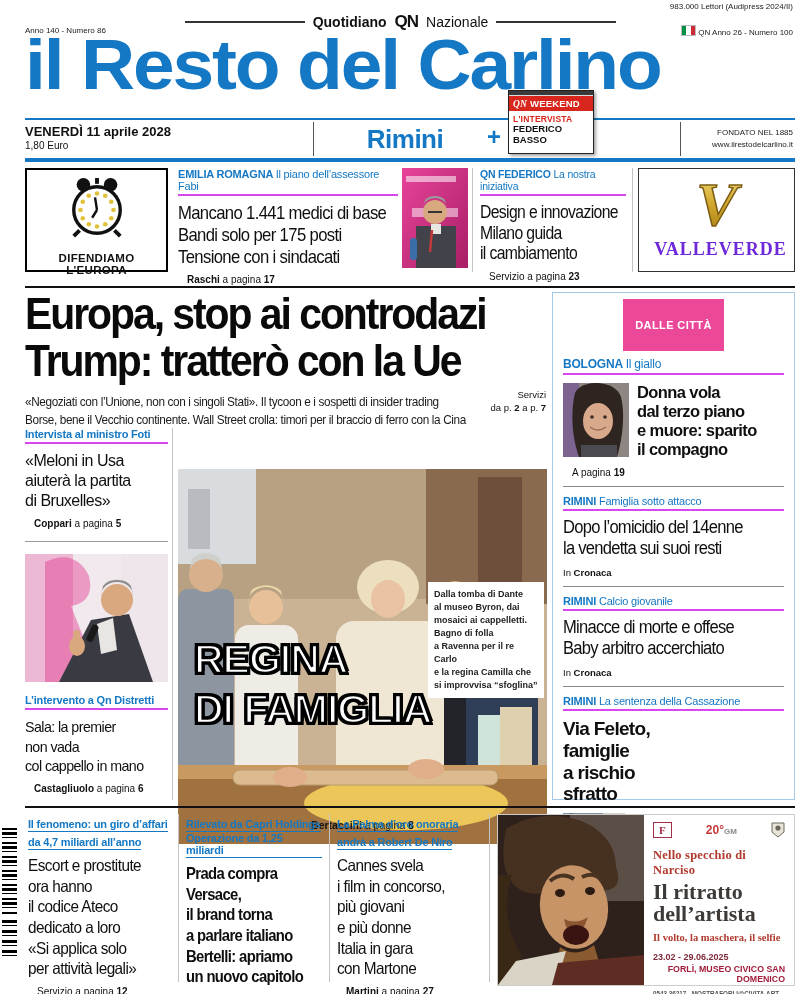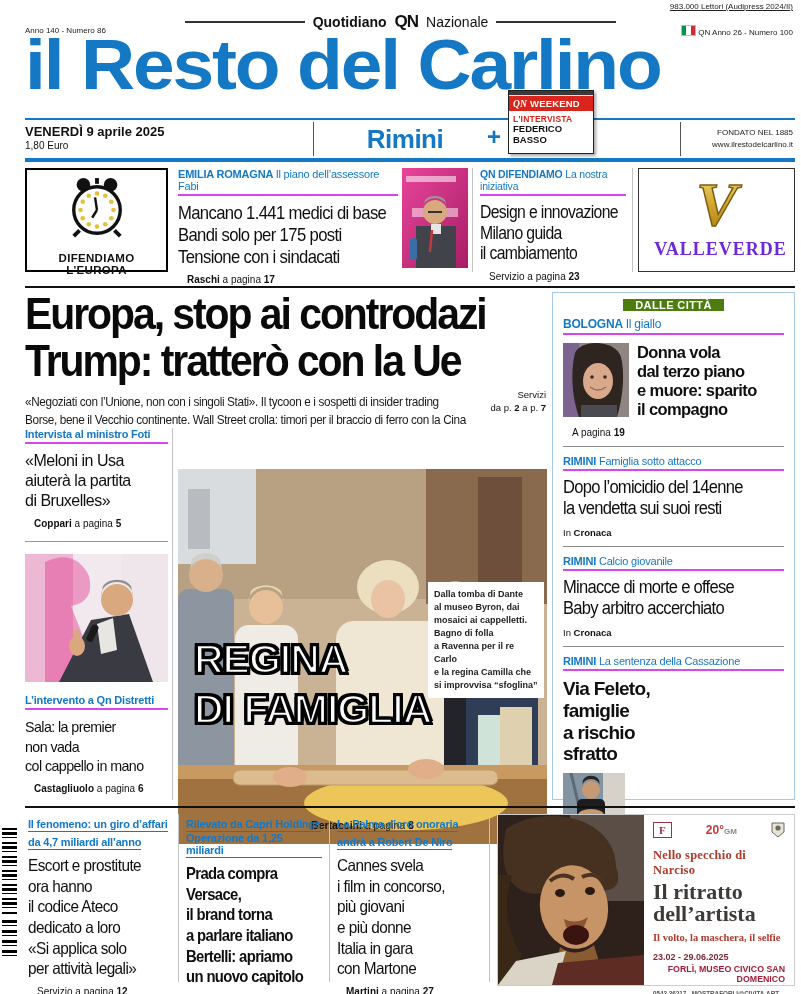--- a/index.html
+++ b/index.html
@@ -13,22 +13,22 @@
   .kick .reg{font-weight:400;}
   .kick2 span{display:inline-block;border-bottom:1.5px solid #1478c4;color:#1478c4;
         font-weight:700;font-size:11px;letter-spacing:-.2px;padding-bottom:1px;}
   .head{letter-spacing:-.5px;line-height:1.18;color:#0f0f0f;}
   .byl{font-size:10px;color:#111;margin-top:7px;padding-left:9px;}
   .vdiv{position:absolute;width:1px;background:#c3c3c3;}
   .hdivb{position:absolute;background:#111;}
   .bluebar{position:absolute;background:#1478c4;}
   .rail{position:absolute;left:552px;top:292px;width:243px;height:508px;
         border:1.5px solid #a5c9e6;box-sizing:border-box;padding:4px 10px 0 10px;}
-  .badge{display:block;margin:2px auto 6px auto;width:max-content;background:#4d7c0f;
-        color:#fff;font-size:11px;font-weight:700;padding:0 12px;letter-spacing:.4px;}
+  .badge{display:block;margin:2px auto 6px auto;width:max-content;background:#ec4899;
+        color:#fff;font-size:11px;font-weight:700;padding:20px 12px;letter-spacing:.4px;}
   .raildiv{border-top:1px solid #8a8a8a;margin:8px 0 8px 0;}
   .incron{font-size:9.5px;margin-top:8px;}
   .caption-box{position:absolute;right:3px;top:113px;width:104px;background:#fff;
         padding:6px 6px;font-size:9px;font-weight:700;line-height:1.45;color:#222;}
   .overlay{font-weight:700;font-size:41px;color:#fff;letter-spacing:-1px;line-height:1.1;
         -webkit-text-stroke:2.5px #000;text-shadow:2px 2px 0 #000,-2px 2px 0 #000,2px -2px 0 #000,-2px -2px 0 #000;}
   .serif{font-family:"Liberation Serif",serif;}
   .barcode{position:absolute;left:2px;top:828px;width:15px;height:86px;
         background:repeating-linear-gradient(180deg,#000 0 2px,#fff 2px 4px,#000 4px 7px,#fff 7px 9px,#000 9px 10px,#fff 10px 14px);}
   .barcode2{position:absolute;left:2px;top:920px;width:15px;height:40px;
@@ -42,21 +42,21 @@
       padding:2px 4px;letter-spacing:.2px;}
   .wk .body{padding:3px 4px;}
   .wk .int{color:#d9261c;font-size:8.5px;font-weight:700;letter-spacing:.2px;}
   .wk .nm{font-size:9.5px;font-weight:700;line-height:1.15;}
 </style>
 </head>
 <body>
 
 <div class="page">
 
-  <div class="abs" style="right:8px;top:2px;font-size:8px;color:#222;text-decoration:underline;">983.000 Lettori (Audipress 2024/II)</div>
+  <div class="abs" style="right:8px;top:2px;font-size:8px;color:#222;">983.000 Lettori (Audipress 2024/II)</div>
 
   <div class="abs" style="left:0;top:12px;width:100%;display:flex;align-items:center;justify-content:center;gap:8px;">
     <span style="display:inline-block;width:120px;height:2px;background:#333;"></span>
     <span style="font-size:14px;font-weight:700;">Quotidiano</span>
     <span style="font-size:17px;font-weight:700;letter-spacing:-1px;">QN</span>
     <span style="font-size:14px;font-weight:400;">Nazionale</span>
     <span style="display:inline-block;width:120px;height:2px;background:#333;"></span>
   </div>
 
   <div class="abs" style="left:25px;top:26px;font-size:8px;color:#222;">Anno 140 - Numero 86</div>
@@ -77,21 +77,21 @@
       <span>WEEKEND</span>
     </div>
     <div class="body">
       <div class="int">L'INTERVISTA</div>
       <div class="nm">FEDERICO</div>
       <div class="nm">BASSO</div>
     </div>
   </div>
 
   <div class="abs" style="left:25px;top:124px;">
-    <div style="font-size:13px;font-weight:700;">VENERDÌ 9 aprile 2025</div>
+    <div style="font-size:13px;font-weight:700;">VENERDÌ 11 aprile 2028</div>
     <div style="font-size:10px;margin-top:1px;">1,80 Euro</div>
   </div>
   <div class="abs" style="left:313px;top:122px;width:1px;height:34px;background:#555;"></div>
   <div class="abs" style="left:330px;top:124px;width:150px;text-align:center;font-size:26px;font-weight:700;color:#1478c4;letter-spacing:-.5px;">Rimini</div>
   <div class="abs" style="left:487px;top:123px;font-size:24px;font-weight:700;color:#1478c4;">+</div>
   <div class="abs" style="left:680px;top:122px;width:1px;height:34px;background:#555;"></div>
   <div class="abs" style="right:8px;top:127px;text-align:right;font-size:8px;color:#222;line-height:1.5;">
     <div>FONDATO NEL 1885</div>
     <div>www.ilrestodelcarlino.it</div>
   </div>
@@ -158,21 +158,21 @@
       <line x1="26" y1="44" x2="40" y2="44" stroke="#333" stroke-width="2"></line>
       <line x1="30" y1="62" x2="28" y2="84" stroke="#c23a3a" stroke-width="2.5"></line>
       <rect x="8" y="70" width="7" height="22" rx="3" fill="#3a6ea8"></rect>
     </svg>
   </div>
 
   <div class="vdiv" style="left:472px;top:168px;height:104px;"></div>
 
   <div class="abs" style="left:480px;top:168px;width:146px;">
     <div class="kick" style="font-size:10.5px;">
-      <span>QN DIFENDIAMO</span>
+      <span>QN FEDERICO</span>
       <span class="reg">La nostra iniziativa</span>
     </div>
     <div class="head ml" style="font-size:17.5px;margin-top:6px;letter-spacing:-.7px;transform:scaleX(.9);transform-origin:left top;width:112%;">Design e innovazione
 Milano guida
 il cambiamento</div>
     <div class="byl">
       <span>Servizio</span>
       <span>a pagina</span>
       <span class="b">23</span>
     </div>

